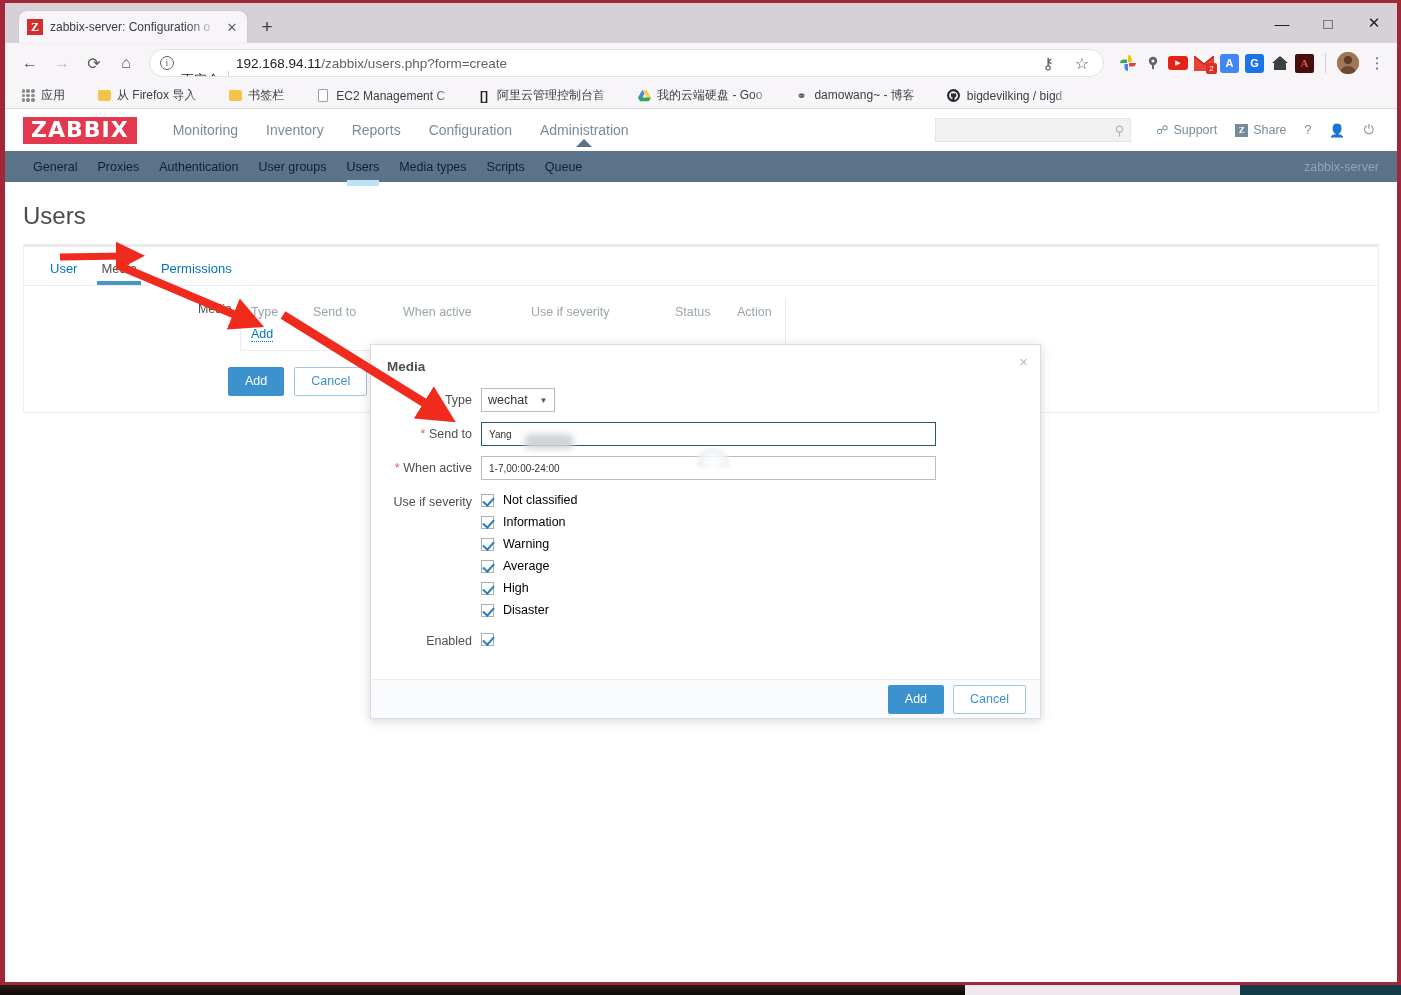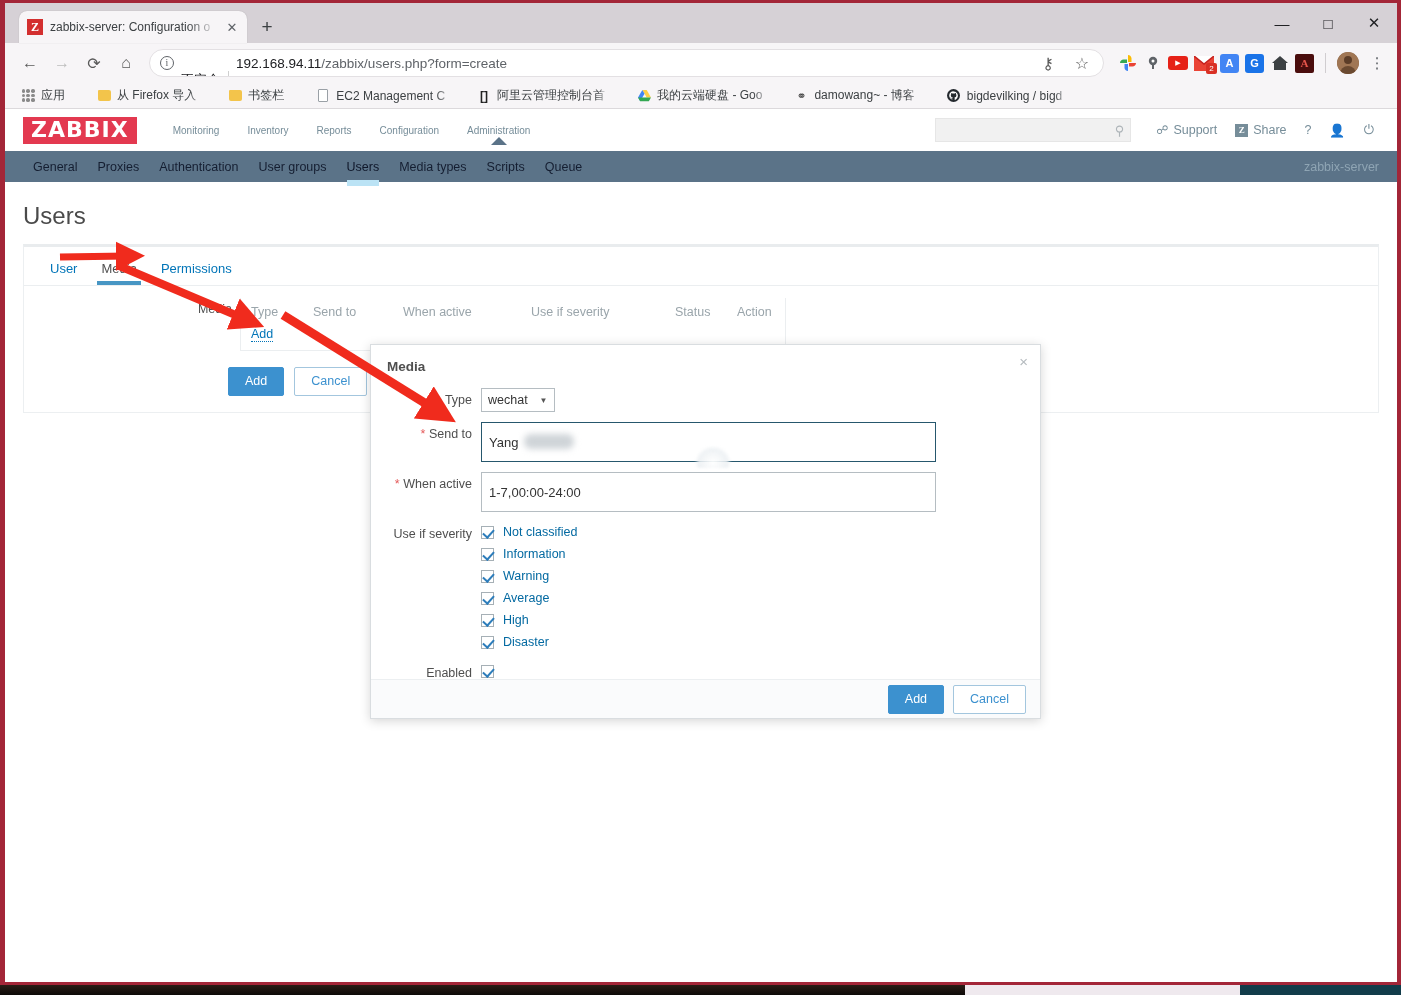--- a/index.html
+++ b/index.html
@@ -121,21 +121,21 @@
     height:42px; background:#fff; display:flex; align-items:center;
     padding:0 14px 0 18px;
   }
   .zbx-logo{
     background:#e33950; color:#ffffff; font-weight:bold; font-size:22px;
     letter-spacing:1px; padding:2px 8px 3px; line-height:1;
     font-family:"DejaVu Sans", sans-serif;
   }
   .zbx-menu{ display:flex; align-items:center; gap:0; margin-left:22px; }
   .zbx-menu a{
-    color:#768d99; font-size:10px; padding:8px 14px; text-decoration:none;
+    color:#768d99; font-size:14px; padding:8px 14px; text-decoration:none;
     position:relative;
   }
   .zbx-menu a.active{ color:#768d99; }
   .zbx-menu a.active::after{
     content:""; position:absolute; left:50%; bottom:-1px; transform:translateX(-50%);
     width:0;height:0;border-left:8px solid transparent;border-right:8px solid transparent;
     border-bottom:8px solid #5b7388;
   }
   .zbx-head-right{ margin-left:auto; display:flex; align-items:center; gap:0; }
   .zbx-search{
@@ -230,22 +230,22 @@
     padding-right:9px; flex:0 0 110px;
   }
   .flabel .req{ color:#e45959; }
   .fselect{
     border:1px solid #b5bdc2; background:#fff; font-size:12.5px; color:#333;
     padding:3px 6px; display:inline-flex; align-items:center; gap:12px;
     min-width:66px; height:24px;
   }
   .caret{ font-size:8px; color:#555; }
   .ftext{
-    width:455px; height:40px; border:1px solid #b5bdc2; padding:3px 7px;
-    font-size:13px; color:#333; font-family:"Liberation Sans",sans-serif;
+    width:455px; height:24px; border:1px solid #b5bdc2; padding:3px 7px;
+    font-size:10px; color:#333; font-family:"Liberation Sans",sans-serif;
     outline:none; background:#fff;
   }
   .ftext.focused{ border:1px solid #26576d; }
   .redact{
     position:absolute; left:519px; top:431px; width:50px; height:15px;
     background:#cfd4d8; border-radius:7px; filter:blur(3px); z-index:31;
   }
   .smudge{
     position:absolute; left:690px; top:443px; width:36px; height:22px;
     background:radial-gradient(ellipse at 50% 75%, rgba(255,255,255,.95) 0%, rgba(236,240,243,.85) 55%, rgba(236,240,243,0) 72%);
@@ -254,21 +254,21 @@
   .sev-list{ padding-top:3px; }
   .sev-item{ display:flex; align-items:center; gap:9px; margin-bottom:8px; }
   .cbx{
     width:13px;height:13px;border:1px solid #a6b0b6;background:#fff;flex:0 0 13px;
     display:flex;align-items:center;justify-content:center;position:relative;
   }
   .cbx::after{
     content:"";position:absolute;left:3px;top:0px;width:5px;height:9px;
     border:solid #2d7dbb;border-width:0 2px 2px 0;transform:rotate(42deg);
   }
-  .sev-text{ font-size:12.5px; color:#0369a1; }
+  .sev-text{ font-size:12.5px; color:#000000; }
   .modal-footer{
     position:absolute; left:0; right:0; bottom:0; height:39px;
     background:#fafbfc; border-top:1px solid #eceff1;
     display:flex; align-items:center; justify-content:flex-end; gap:9px;
     padding-right:14px;
   }
 
   
   #arrow-layer{ position:absolute; left:0; top:0; width:1401px; height:995px;
     pointer-events:none; z-index:40; }

